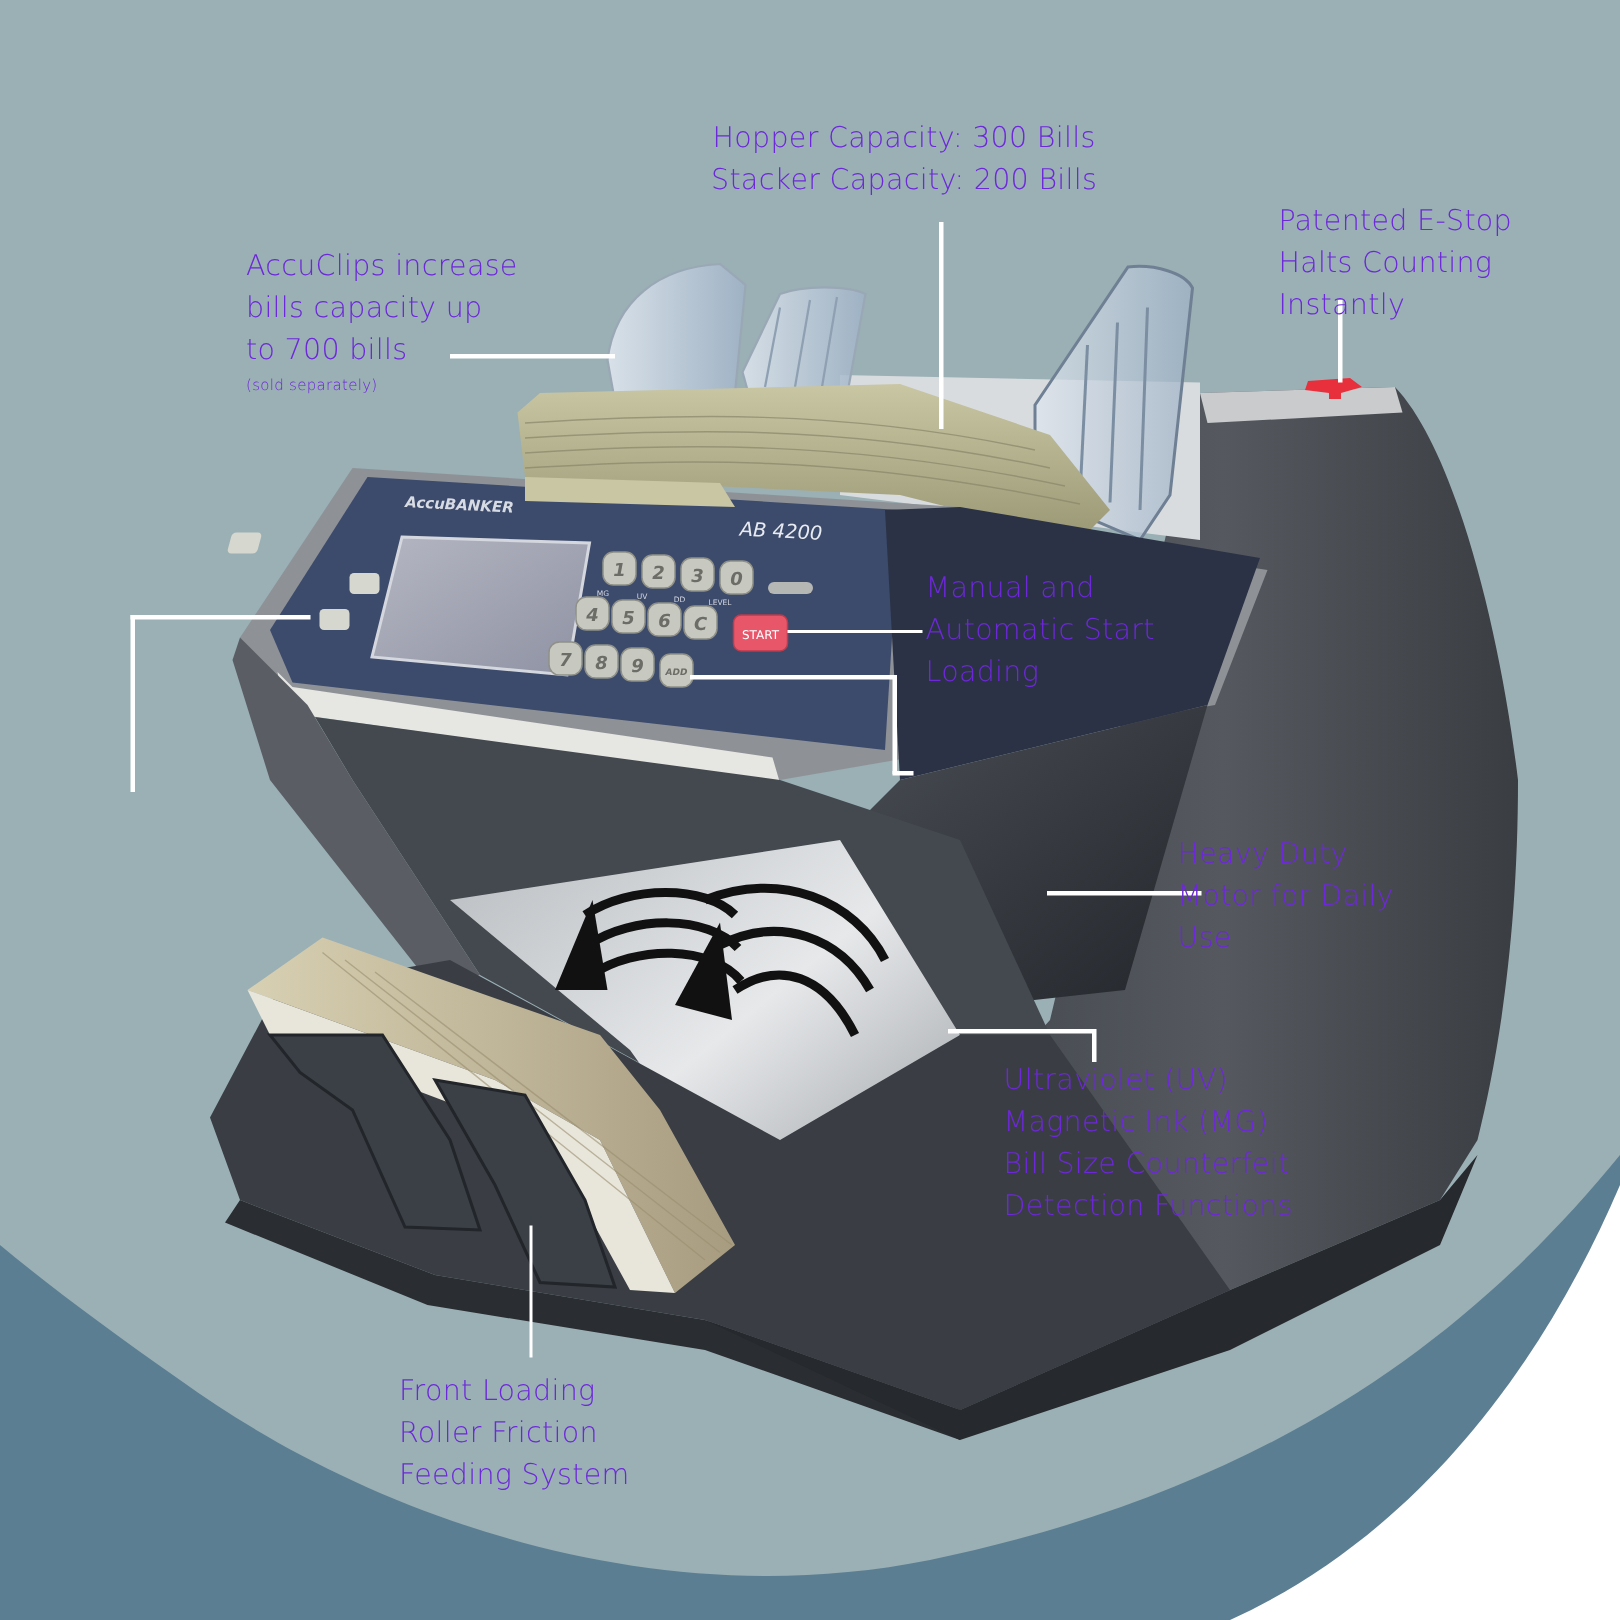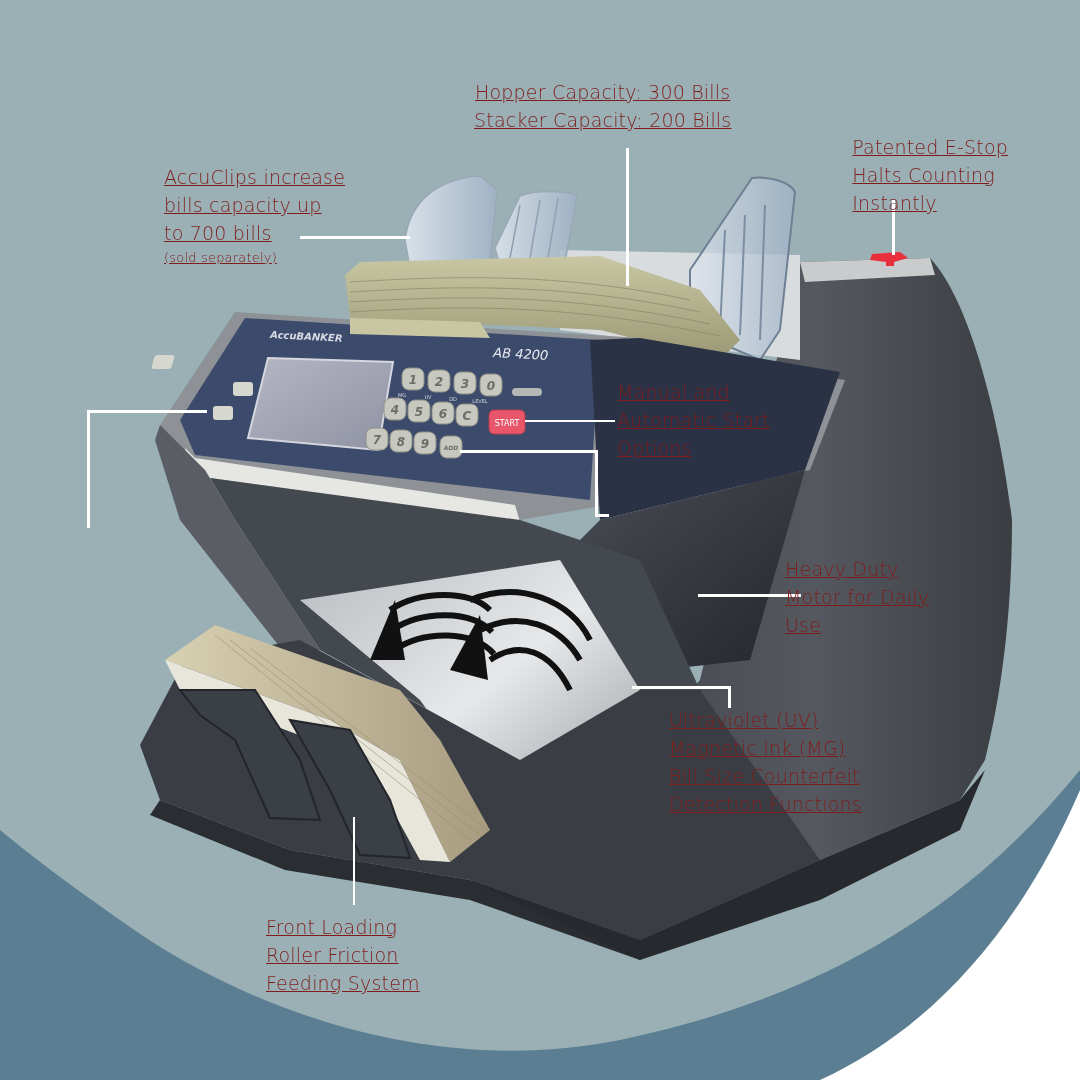--- a/index.html
+++ b/index.html
@@ -1,22 +1,22 @@
 <!DOCTYPE html>
 <html><head>
 <meta charset="utf-8">
 <style>
   html, body { margin: 0; padding: 0; }
   body { width: 1080px; height: 1080px; overflow: hidden; background: #ffffff; }
   .stage { position: relative; width: 1080px; height: 1080px; overflow: hidden; font-family: "DejaVu Sans", "Liberation Sans", sans-serif; }
   .bg-svg, .machine-svg { position: absolute; left: 0; top: 0; width: 1080px; height: 1080px; }
-  .label { position: absolute; color: #7f1d1d; font-size: 19px; line-height: 28px; letter-spacing: 0.2px; font-weight: 300; white-space: nowrap; text-decoration: underline; }
+  .label { position: absolute; color: #6d28d9; font-size: 19px; line-height: 28px; letter-spacing: 0.2px; font-weight: 300; white-space: nowrap; }
   .label .line { display: block; }
   .label.right { text-align: left; }
-  .label .small { font-size: 13px; line-height: 22px; }
+  .label .small { font-size: 10px; line-height: 22px; }
   .leader { position: absolute; background: #ffffff; }
   .panel-text { font-family: "DejaVu Sans", sans-serif; }
 </style>
 </head>
 <body>
 
 <div class="stage">
 
   <svg class="bg-svg" viewBox="0 0 1080 1080">
     <rect x="0" y="0" width="1080" height="1080" fill="#ffffff"></rect>
@@ -208,21 +208,21 @@
 
   <div class="label right" style="right:72px; top:133px;">
     <span class="line">Patented E-Stop</span>
     <span class="line">Halts Counting</span>
     <span class="line">Instantly</span>
   </div>
 
   <div class="label" style="left:617px; top:378px;">
     <span class="line">Manual and</span>
     <span class="line">Automatic Start</span>
-    <span class="line">Options</span>
+    <span class="line">Loading</span>
   </div>
 
 
 
   <div class="label" style="left:785px; top:555px;">
     <span class="line">Heavy Duty</span>
     <span class="line">Motor for Daily</span>
     <span class="line">Use</span>
   </div>
 

